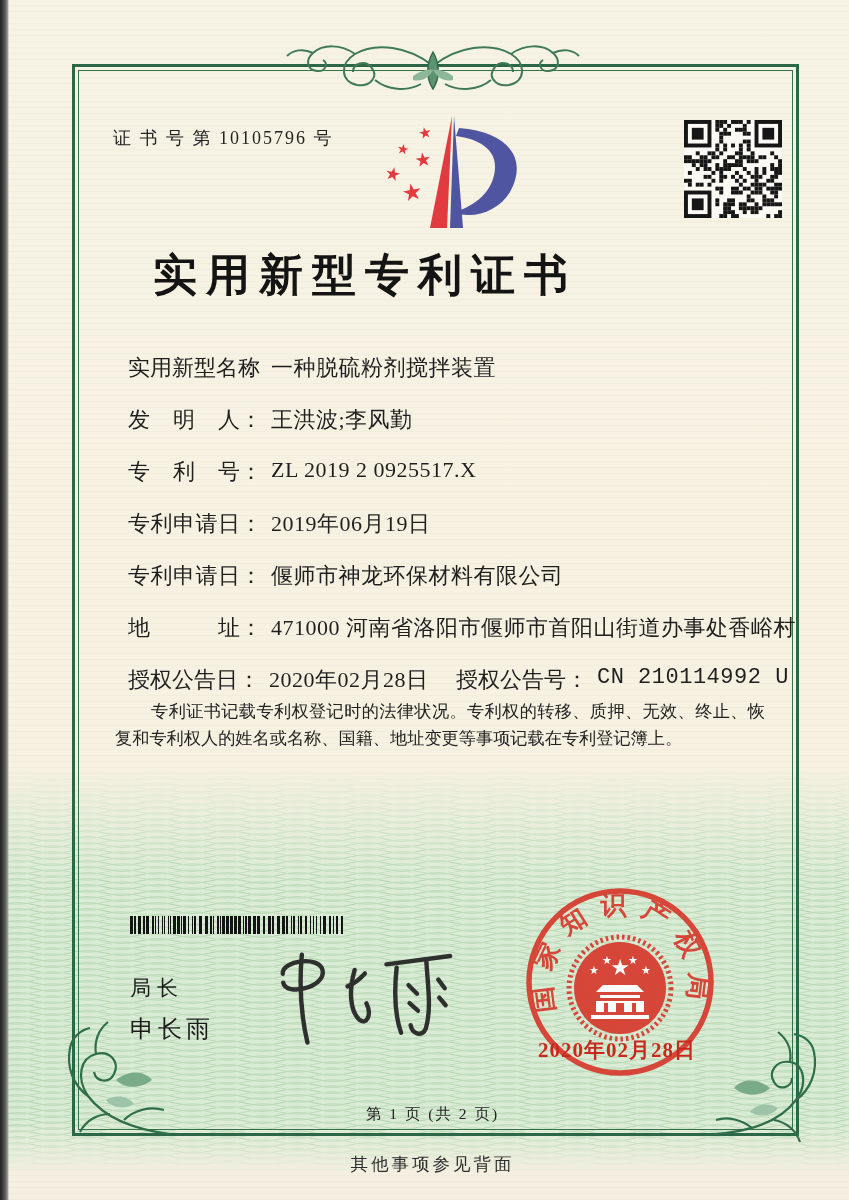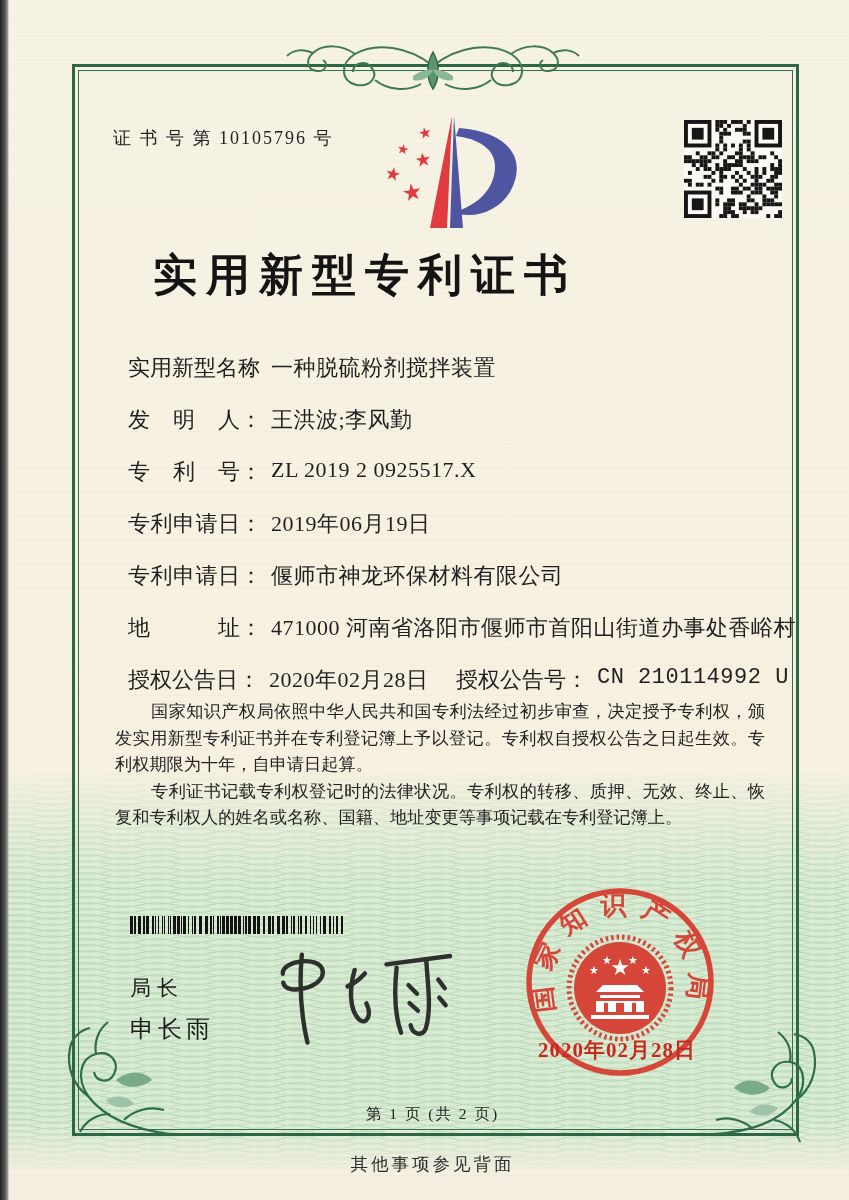--- a/index.html
+++ b/index.html
@@ -373,21 +373,20 @@
   </div>
 
   <div class="abs frow" style="top:665px;width:660px;">
     <span>授权公告日</span><span>：</span><span class="fvalue">2020年02月28日</span>
     <span class="grant-right">
       <span>授权公告号</span><span>：</span><span class="fvalue">CN 210114992 U</span>
     </span>
   </div>
 
   <div class="abs body-text">
-    <p>国家知识产权局依照中华人民共和国专利法经过初步审查，决定授予专利权，颁发实用新型专利证书并在专利登记簿上予以登记。专利权自授权公告之日起生效。专利权期限为十年，自申请日起算。</p>
     <p>专利证书记载专利权登记时的法律状况。专利权的转移、质押、无效、终止、恢复和专利权人的姓名或名称、国籍、地址变更等事项记载在专利登记簿上。</p>
   </div>
 
   <svg class="abs barcode" id="barcode" width="214" height="18" viewBox="0 0 214 18">
       <rect x="0" y="0" width="3" height="18" fill="#141414"></rect>
       <rect x="4" y="0" width="2" height="18" fill="#141414"></rect>
       <rect x="8" y="0" width="3" height="18" fill="#141414"></rect>
       <rect x="13" y="0" width="2" height="18" fill="#141414"></rect>
       <rect x="16" y="0" width="3" height="18" fill="#141414"></rect>
       <rect x="22" y="0" width="2" height="18" fill="#141414"></rect>

